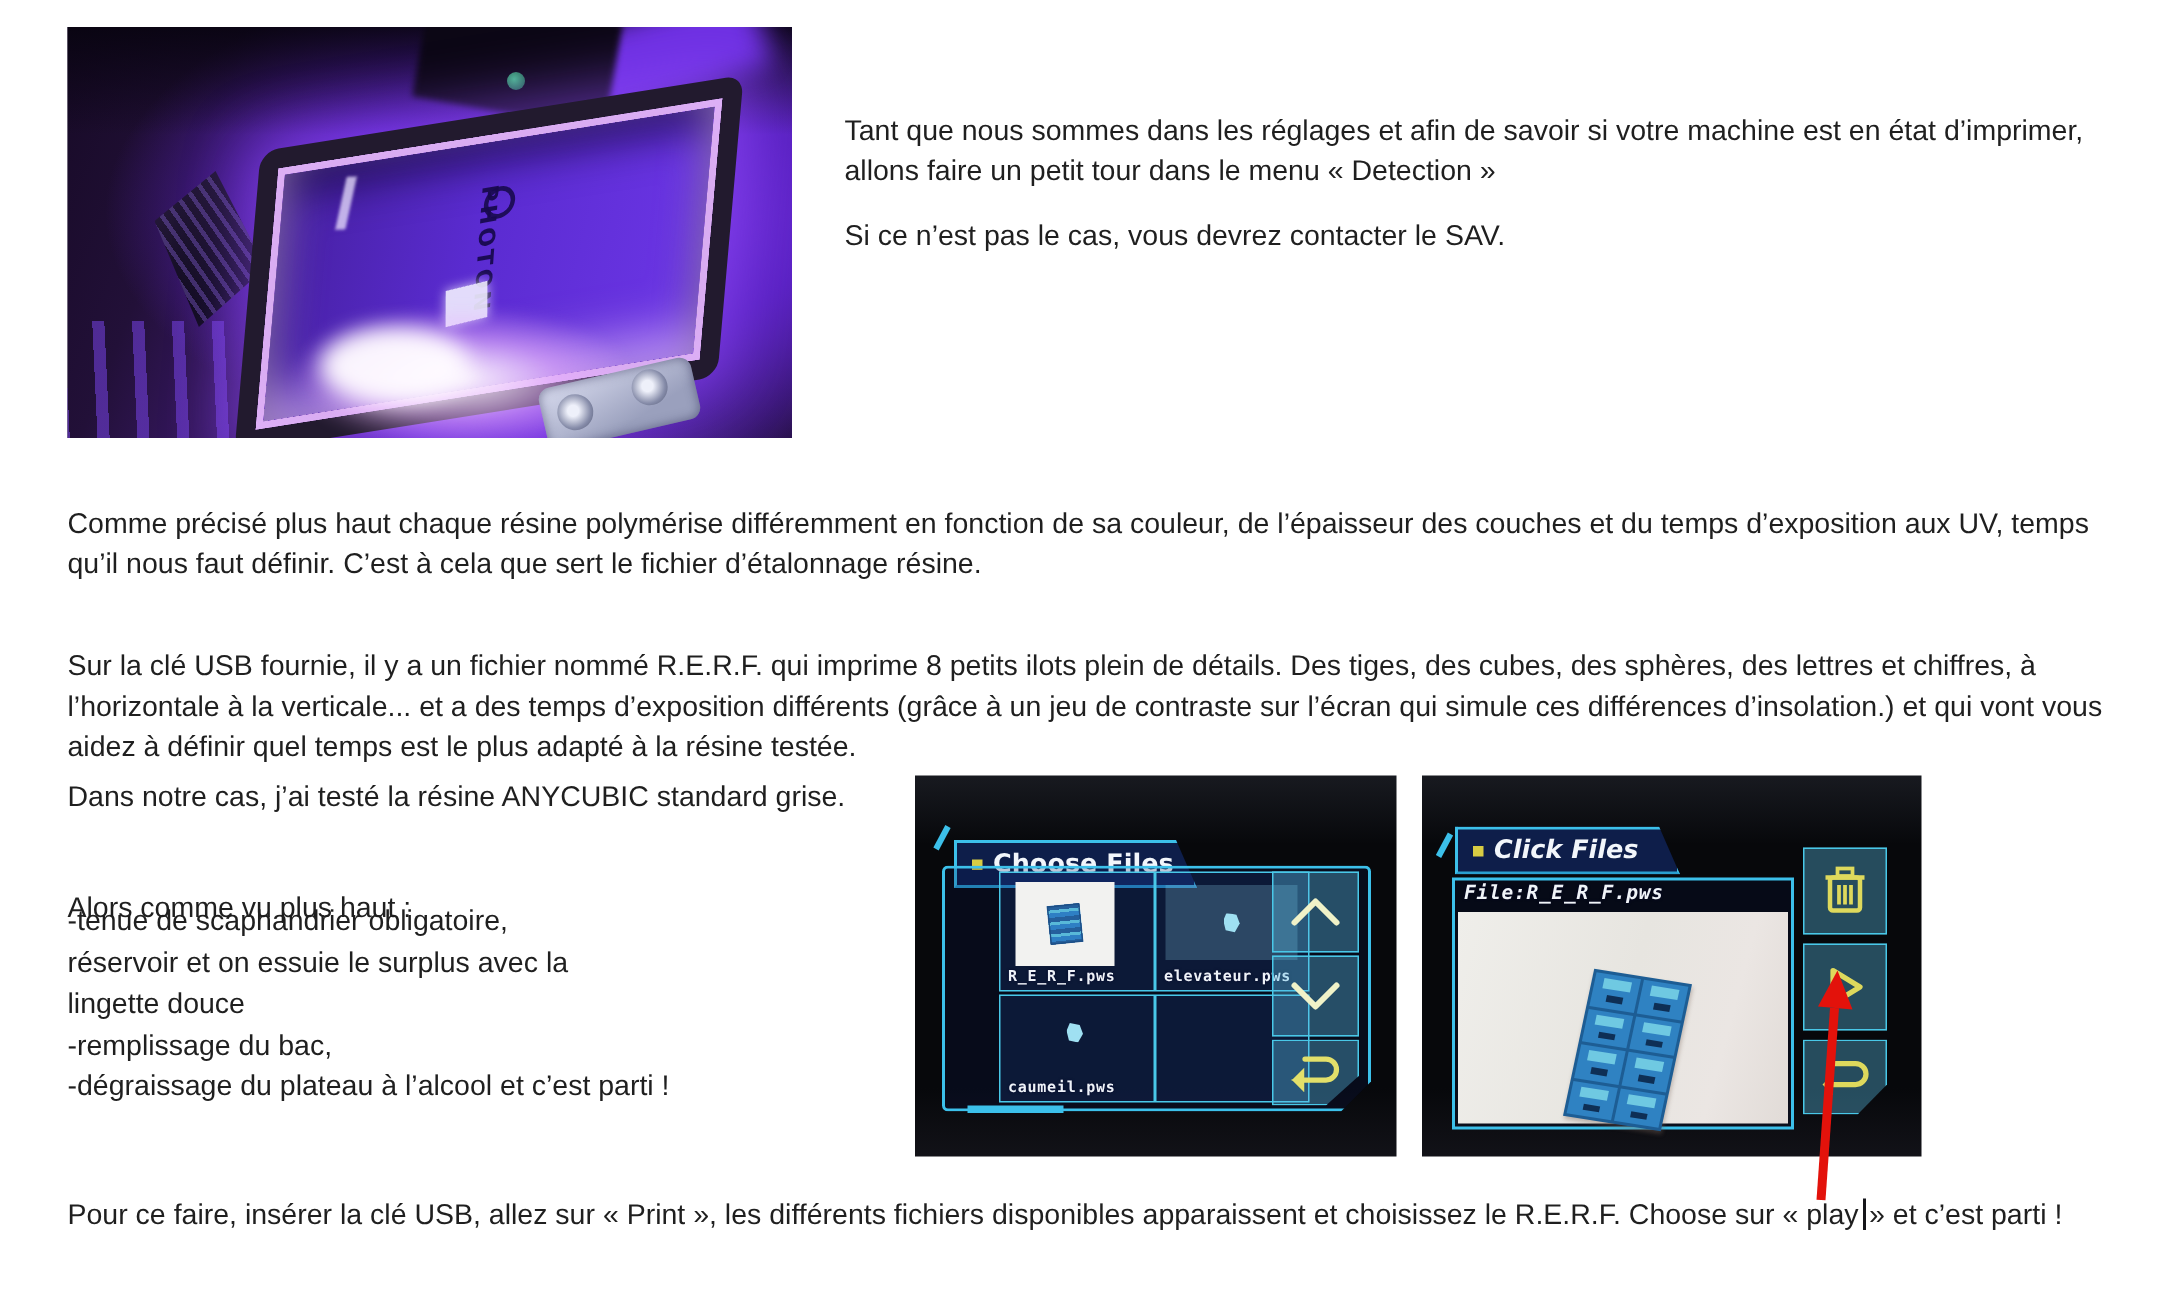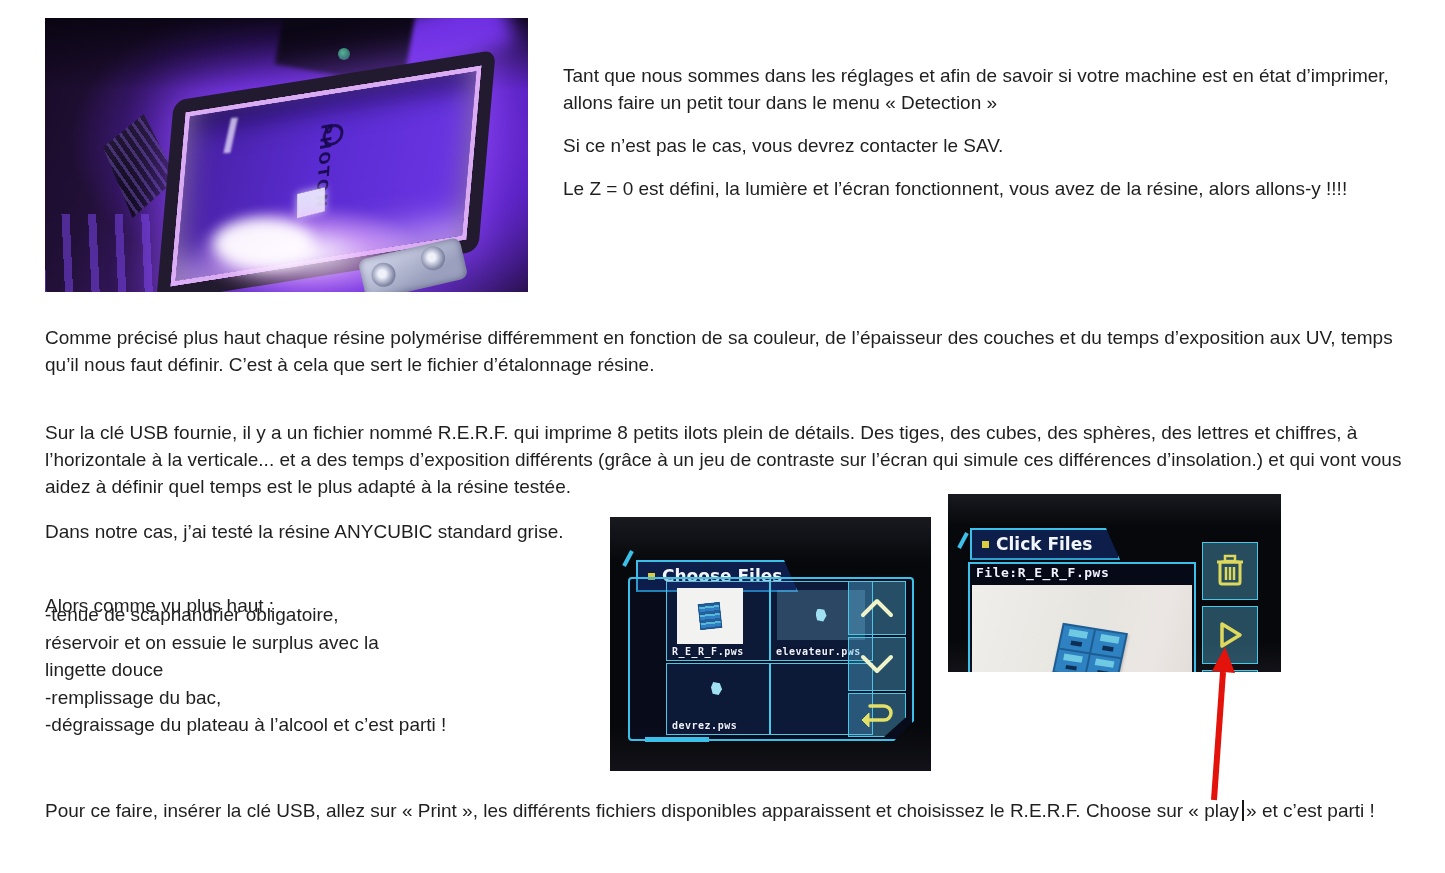--- a/index.html
+++ b/index.html
@@ -2,21 +2,21 @@
 <html><head>
 <meta charset="utf-8">
 <style>
   html,body{margin:0;padding:0;}
   body{
     width:1445px;height:873px;background:#ffffff;position:relative;overflow:hidden;
     font-family:"Liberation Sans",sans-serif;color:#1f1f1f;
   }
   .abs{position:absolute;}
   
-  .doc-par{font-size:19px;line-height:27px;margin:0 0 16px 0;}
+  .doc-par{font-size:19px;line-height:27px;margin:12px 0 16px 0;}
   #intro-block{left:563px;top:62px;width:858px;}
   #mid-par-1{left:45px;top:324px;width:1368px;}
   #mid-par-2{left:45px;top:419px;width:1368px;}
   #left-line-1{left:45px;top:518px;width:540px;font-size:19px;line-height:27px;}
   #left-line-2{left:45px;top:592px;width:540px;font-size:19px;line-height:27px;}
   #checklist{left:45px;top:601px;width:540px;font-size:19px;line-height:27.5px;}
   #footer-line{left:45px;top:797px;width:1390px;font-size:19px;line-height:27px;white-space:nowrap;}
   .caret{display:inline-block;width:2px;height:21px;background:#15151a;vertical-align:-4px;margin:0 2px 0 3px;}
   
   #photo-printer{left:45px;top:18px;width:483px;height:274px;overflow:hidden;background:#190d2b;}
@@ -119,21 +119,20 @@
   <div class="pp-glow2 abs"></div>
   <div class="pp-latch abs">
     <div class="pp-screw" style="left:10px;top:8px;"></div>
     <div class="pp-screw" style="left:62px;top:3px;"></div>
   </div>
 </div>
 
 <div id="intro-block" class="abs">
   <p class="doc-par">Tant que nous sommes dans les réglages et afin de savoir si votre machine est en état d’imprimer, allons faire un petit tour dans le menu « Detection »</p>
   <p class="doc-par">Si ce n’est pas le cas, vous devrez contacter le SAV.</p>
-  <p class="doc-par">Le Z = 0 est défini, la lumière et l’écran fonctionnent, vous avez de la résine, alors allons-y !!!!</p>
 </div>
 
 <p id="mid-par-1" class="abs doc-par">Comme précisé plus haut chaque résine polymérise différemment en fonction de sa couleur, de l’épaisseur des couches et du temps d’exposition aux UV, temps qu’il nous faut définir. C’est à cela que sert le fichier d’étalonnage résine.</p>
 <p id="mid-par-2" class="abs doc-par">Sur la clé USB fournie, il y a un fichier nommé R.E.R.F. qui imprime 8 petits ilots plein de détails. Des tiges, des cubes, des sphères, des lettres et chiffres, à l’horizontale à la verticale... et a des temps d’exposition différents (grâce à un jeu de contraste sur l’écran qui simule ces différences d’insolation.) et qui vont vous aidez à définir quel temps est le plus adapté à la résine testée.</p>
 
 <div id="left-line-1" class="abs">Dans notre cas, j’ai testé la résine ANYCUBIC standard grise.</div>
 <div id="left-line-2" class="abs">Alors comme vu plus haut :</div>
 <div id="checklist" class="abs">
   <div>-tenue de scaphandrier obligatoire,</div>
   <div>réservoir et on essuie le surplus avec la</div>
@@ -158,21 +157,21 @@
       <span class="fname">R_E_R_F.pws</span>
     </div>
     <div class="tile ck ck-br" style="left:117px;top:40px;width:101px;height:78px;">
       <div class="inner-pale">
         <div class="glyph-blob"></div>
       </div>
       <span class="fname">elevateur.pws</span>
     </div>
     <div class="tile ck ck-br" style="left:13px;top:122px;width:102px;height:70px;">
       <div class="glyph-blob" style="position:absolute;left:44px;top:18px;"></div>
-      <span class="fname">devrez.pws</span>
+      <span class="fname">caumeil.pws</span>
     </div>
     <div class="tile ck ck-br" style="left:117px;top:122px;width:101px;height:70px;"></div>
 
     <div class="sbtn ck ck-br" style="left:227px;top:40px;width:56px;height:52px;--ckc:#eef2d8;">
       <svg width="34" height="20" viewBox="0 0 34 20">
           <polyline points="3,17 17,3 31,17" fill="none" stroke="#f0f2c8" stroke-width="4" stroke-linecap="round" stroke-linejoin="round"></polyline>
         </svg>
     </div>
     <div class="sbtn ck ck-br" style="left:227px;top:96px;width:56px;height:52px;--ckc:#eef2d8;">
       <svg width="34" height="20" viewBox="0 0 34 20">
@@ -182,21 +181,21 @@
     <div class="sbtn ck ck-br" style="left:227px;top:152px;width:56px;height:42px;--ckc:#eef2d8;clip-path:polygon(0 0,100% 0,100% 55%,62% 100%,0 100%);">
       <svg width="34" height="26" viewBox="0 0 34 26">
         <path d="M10 4 H24 a7 7 0 0 1 0 14 H8" fill="none" stroke="#e3e06a" stroke-width="3.5" stroke-linecap="round"></path>
         <polygon points="12,18 2,18 9,11 9,25 2,18" fill="#e3e06a" stroke="#e3e06a" stroke-width="1"></polygon>
       </svg>
     </div>
     <div class="panel-foot" style="left:24px;top:196px;width:64px;height:5px;"></div>
   </div>
 </div>
 
-<div class="abs ts-photo" id="photo-click" style="left:948px;top:494px;width:333px;height:178px;">
+<div class="abs ts-photo" id="photo-click" style="left:948px;top:517px;width:333px;height:254px;font-style:italic;">
   <div class="scr" style="left:10px;top:26px;width:306px;height:206px;">
     <div class="slash" style="left:3px;top:12px;"></div>
     <div class="tab" style="left:12px;top:8px;width:122px;">
       <span class="bullet"></span>
       <span class="tab-text">Click Files</span>
     </div>
     <div class="preview ck ck-br" style="left:10px;top:42px;width:224px;height:164px;">
       <div class="file-label">File:R_E_R_F.pws</div>
       <div class="preview-white">
         <div class="model3d">

